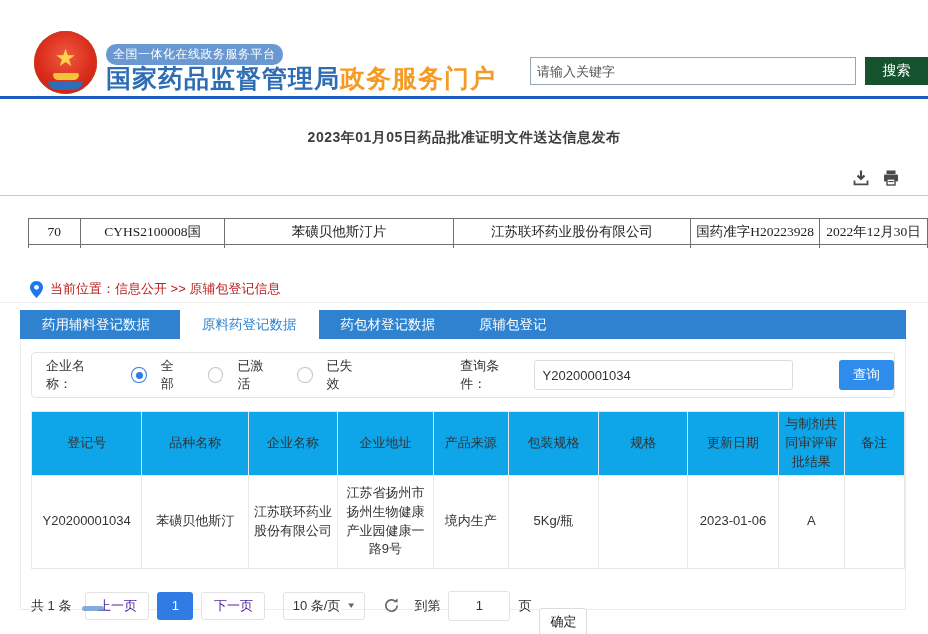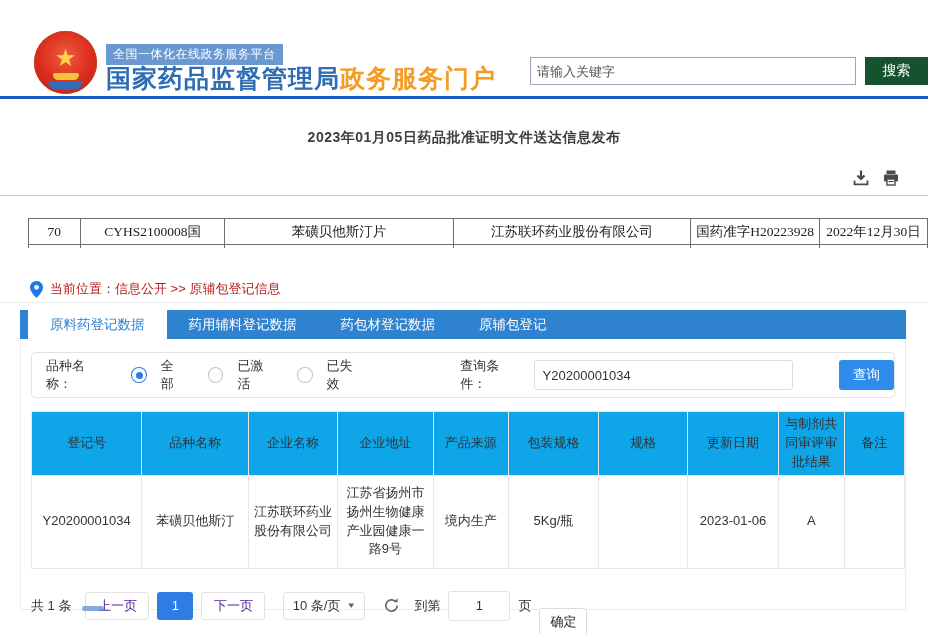--- a/index.html
+++ b/index.html
@@ -10,21 +10,21 @@
   
   .logo{left:34px;top:31px;width:63px;height:63px;border-radius:50%;
         background:radial-gradient(circle at 50% 40%,#f05a40 0%,#da2c1c 55%,#bd1d10 100%);
         display:flex;flex-direction:column;align-items:center;justify-content:center;
         box-shadow:0 0 0 1px #c93b22 inset;}
   .logo .star{color:#ffd24a;font-size:24px;line-height:1;}
   .logo .gate{width:26px;height:7px;background:#f4c33c;border-radius:2px 2px 6px 6px;margin-top:3px;}
   .logo:after{content:"";position:absolute;bottom:4px;left:14px;width:35px;height:9px;
         background:#2f6db8;border-radius:0 0 14px 14px;}
   .badge{left:106px;top:44px;background:#6a99d2;color:#fff;font-size:12px;
-         padding:2px 7px;border-radius:0;letter-spacing:.5px;}
+         padding:2px 7px;border-radius:10px;letter-spacing:.5px;}
   .brand{left:106px;top:62px;font-size:25px;font-weight:bold;letter-spacing:1px;white-space:nowrap;}
   .brand .org{color:#2e6db4;}
   .brand .portal{color:#f59a23;}
   .search-input{left:530px;top:57px;width:312px;height:26px;border:1px solid #98a6b6;
          font-size:13px;padding:0 6px;color:#333;outline:none;font-family:inherit;}
   .search-input::placeholder{color:#555;}
   .search-btn{left:865px;top:57px;width:63px;height:28px;background:#14532d;color:#fff;
          border:none;font-size:14px;cursor:pointer;font-family:inherit;}
   .header-line{left:0;top:96px;width:928px;height:3px;background:#1b5ac1;}
 
@@ -147,30 +147,30 @@
 <div class="abs breadcrumb">
   <svg width="13" height="17" viewBox="0 0 13 17">
     <path d="M6.5 0C2.9 0 0 2.9 0 6.5 0 11 6.5 17 6.5 17S13 11 13 6.5C13 2.9 10.1 0 6.5 0z" fill="#1c77e8"></path>
     <circle cx="6.5" cy="6.3" r="2.4" fill="#fff"></circle>
   </svg>
   <span>当前位置：信息公开 &gt;&gt; 原辅包登记信息</span>
 </div>
 <div class="abs bc-divider"></div>
 
 <div class="abs tabbar">
+  <div class="tab">药用辅料登记数据</div>
   <div class="tab active">原料药登记数据</div>
-  <div class="tab">药用辅料登记数据</div>
   <div class="tab">药包材登记数据</div>
   <div class="tab">原辅包登记</div>
 </div>
 
 <div class="abs panel">
 
   <div class="filter">
-    <span class="lbl">品种名称：</span>
+    <span class="lbl">企业名称：</span>
     <span class="radio-opt">
       <span class="radio sel"></span>
       <span>全部</span>
     </span>
     <span class="radio-opt">
       <span class="radio"></span>
       <span>已激活</span>
     </span>
     <span class="radio-opt">
       <span class="radio"></span>

